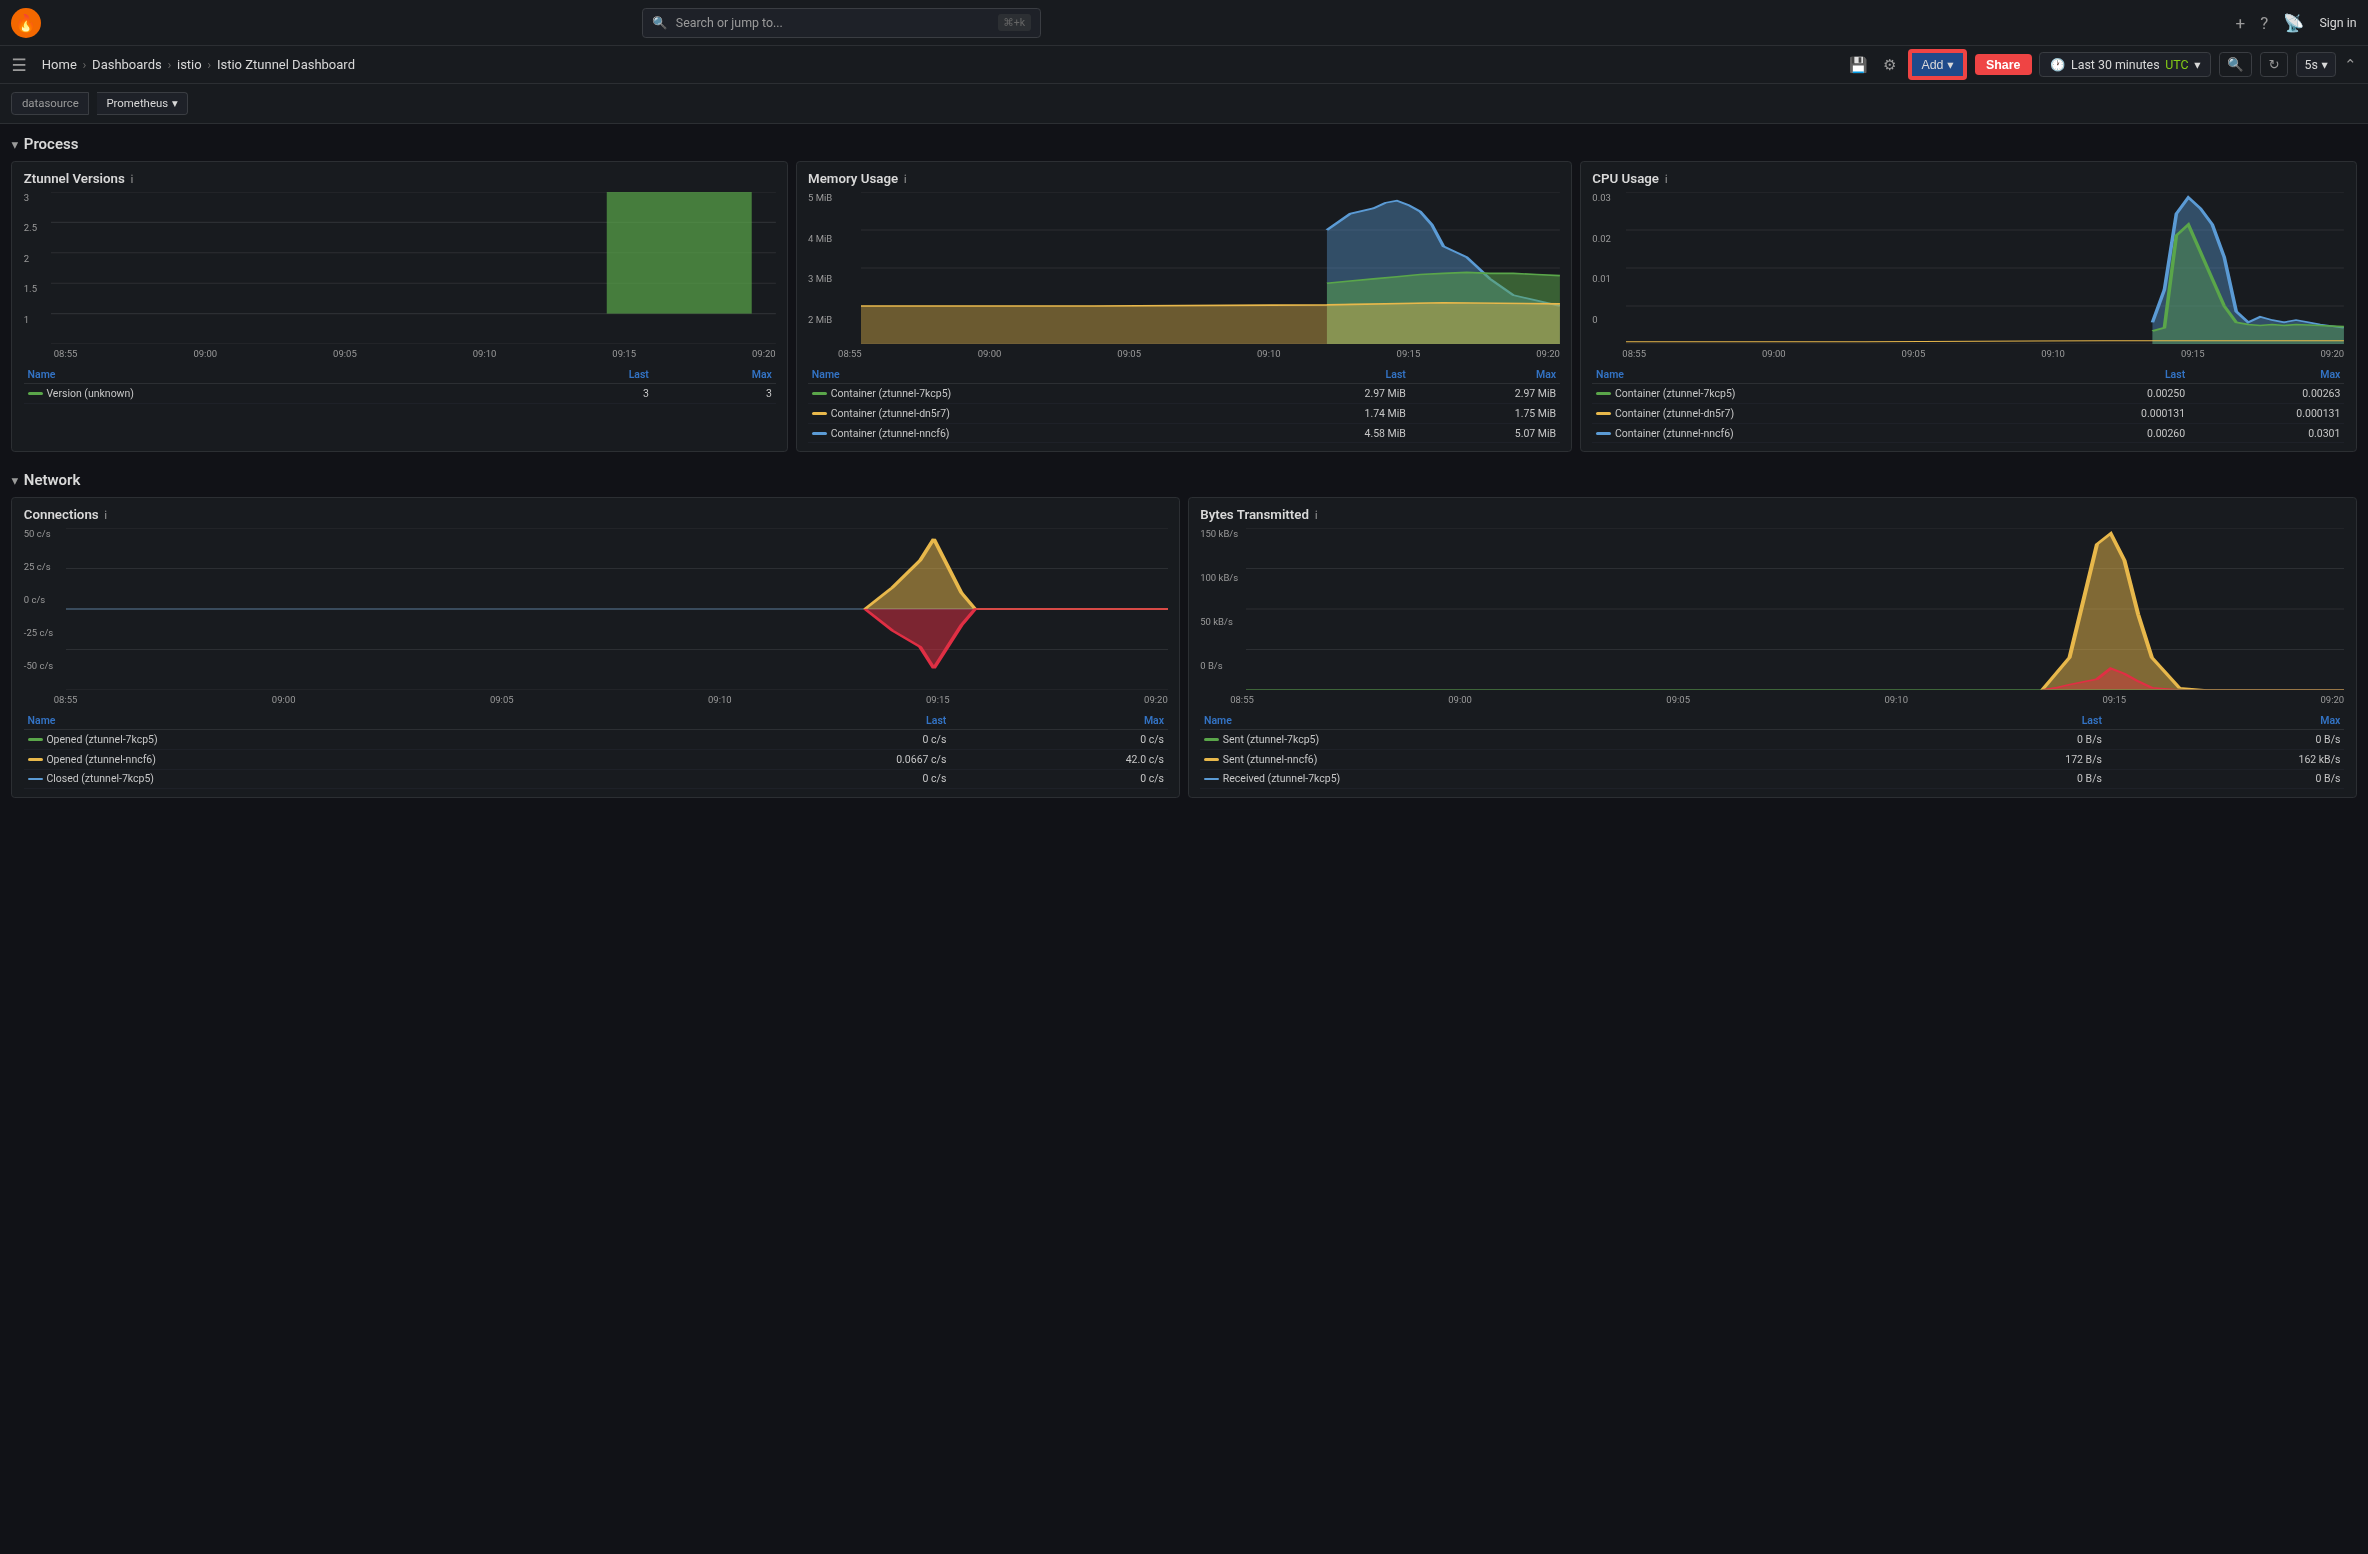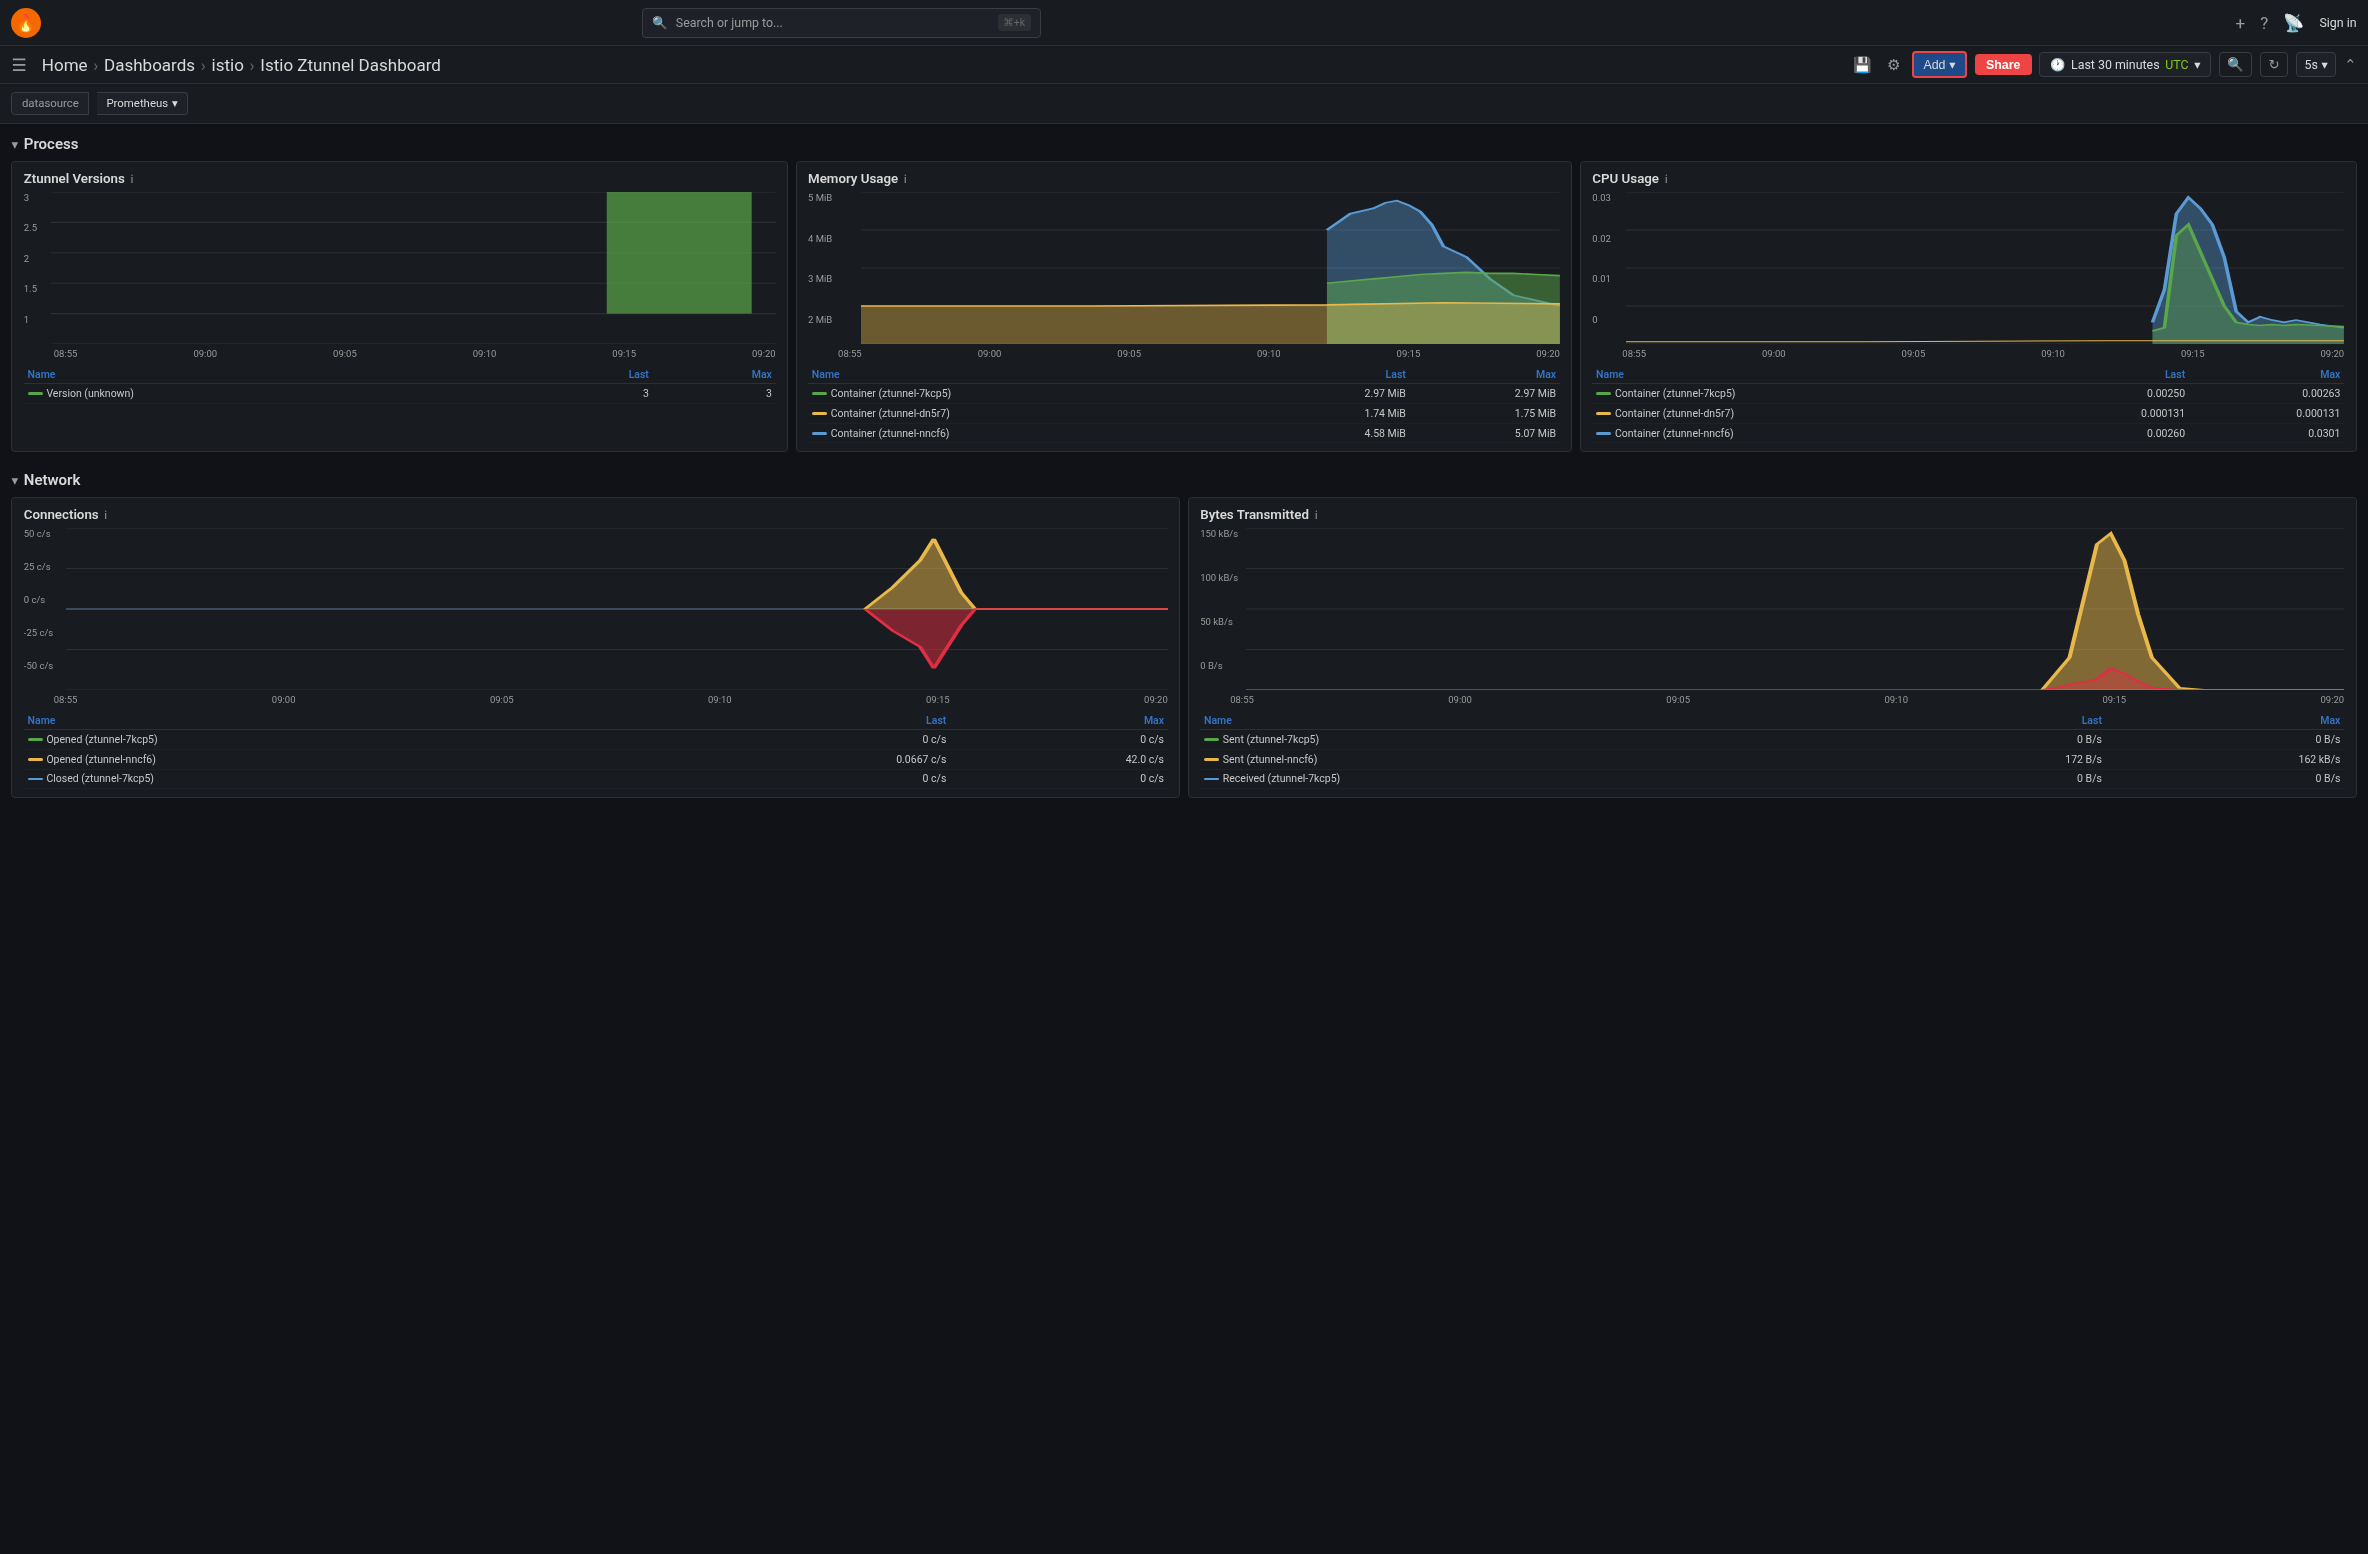--- a/index.html
+++ b/index.html
@@ -82,21 +82,21 @@
     .hamburger {
       font-size: 17px;
       color: #9a9a9a;
       cursor: pointer;
       margin-right: 7.6px;
     }
     .breadcrumb {
       display: flex;
       align-items: flex-end;
       gap: 5.7px;
-      font-size: 17px;
+      font-size: 13px;
       color: #d9d9d9;
     }
     .breadcrumb-sep { color: #666; }
     .breadcrumb-link { color: #d9d9d9; cursor: pointer; }
     .breadcrumb-current { color: #d9d9d9; }
     .breadcrumb-actions {
       margin-left: auto;
       display: flex;
       align-items: center;
       gap: 7.6px;
@@ -105,21 +105,21 @@
       background: none;
       border: none;
       color: #9a9a9a;
       cursor: pointer;
       font-size: 15px;
       padding: 3.8px;
       border-radius: 2.9px;
     }
     .btn-add {
       background: #1f4a8a;
-      border: 2px solid #ef4444;
+      border: 4px solid #ef4444;
       border-radius: 3.8px;
       color: #d9d9d9;
       padding: 3.8px 9.5px;
       cursor: pointer;
       font-size: 12.4px;
       display: flex; align-items: center; gap: 3.8px;
     }
     .btn-share {
       background: #ef4444;
       border: none;

